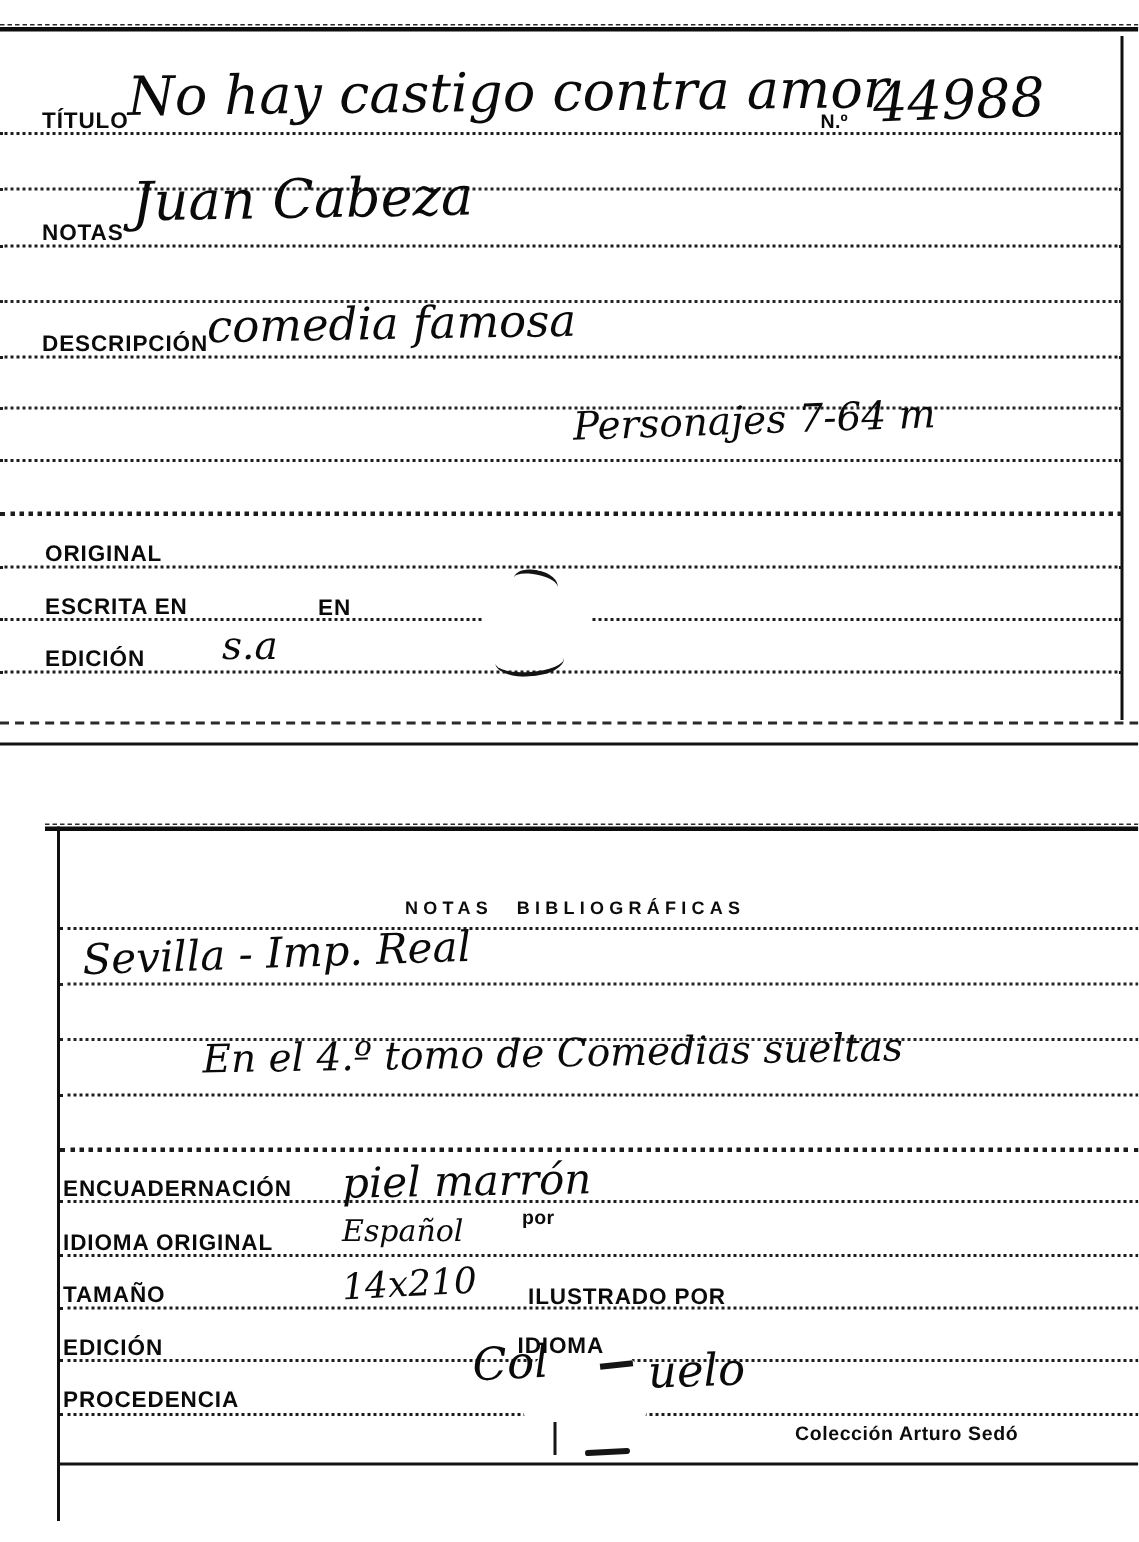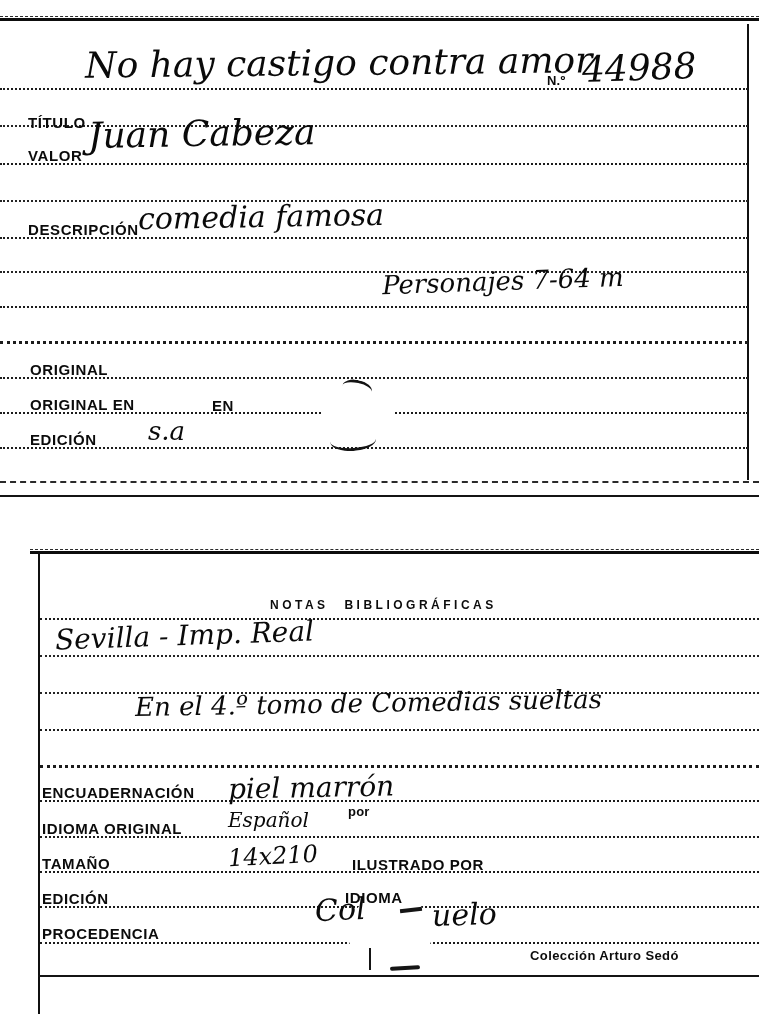--- a/index.html
+++ b/index.html
@@ -56,26 +56,26 @@
     <div class="rule" style="left:0;top:237px;width:748px;"></div>
     <div class="rule fine" style="left:0;top:271px;width:748px;"></div>
     <div class="rule" style="left:0;top:306px;width:748px;"></div>
     <div class="rule" style="left:0;top:341px;width:748px;border-top-width:3px;"></div>
     <div class="rule" style="left:0;top:377px;width:748px;"></div>
     <div class="rule" style="left:0;top:412px;width:748px;"></div>
     <div class="rule" style="left:0;top:447px;width:748px;"></div>
     <div class="rule dashed" style="left:0;top:481px;width:759px;"></div>
     <div class="rule solid" style="left:0;top:495px;width:759px;"></div>
 
-    <div class="label" style="left:28px;top:72px;margin-top:42px;">TÍTULO</div>
+    <div class="label" style="left:28px;top:72px;">TÍTULO</div>
     <div class="label small" style="left:547px;top:73px;">N.º</div>
-    <div class="label" style="left:28px;top:147px;">VALOR</div>
+    <div class="label" style="left:28px;top:147px;">NOTAS</div>
     <div class="label" style="left:28px;top:221px;">DESCRIPCIÓN</div>
     <div class="label" style="left:30px;top:361px;">ORIGINAL</div>
-    <div class="label" style="left:30px;top:396px;">ORIGINAL EN</div>
+    <div class="label" style="left:30px;top:396px;">ESCRITA EN</div>
     <div class="label" style="left:212px;top:397px;">EN</div>
     <div class="label" style="left:30px;top:431px;">EDICIÓN</div>
 
     <div class="hand" style="left:85px;top:45px;font-size:36px;transform:rotate(-.6deg);">No hay castigo contra amor</div>
     <div class="hand" style="left:582px;top:50px;font-size:36px;transform:rotate(-2deg);">44988</div>
     <div class="hand" style="left:88px;top:116px;font-size:36px;transform:rotate(-1deg);">Juan Cabeza</div>
     <div class="hand" style="left:138px;top:202px;font-size:30px;transform:rotate(-1deg);">comedia famosa</div>
     <div class="hand" style="left:382px;top:268px;font-size:26px;transform:rotate(-2deg);">Personajes 7-64 m</div>
     <div class="hand" style="left:148px;top:418px;font-size:26px;">s.a</div>
 

